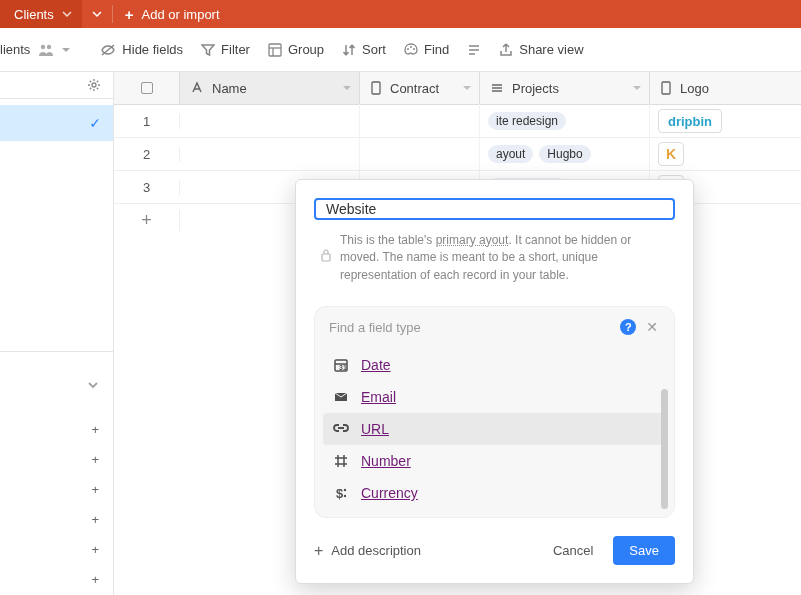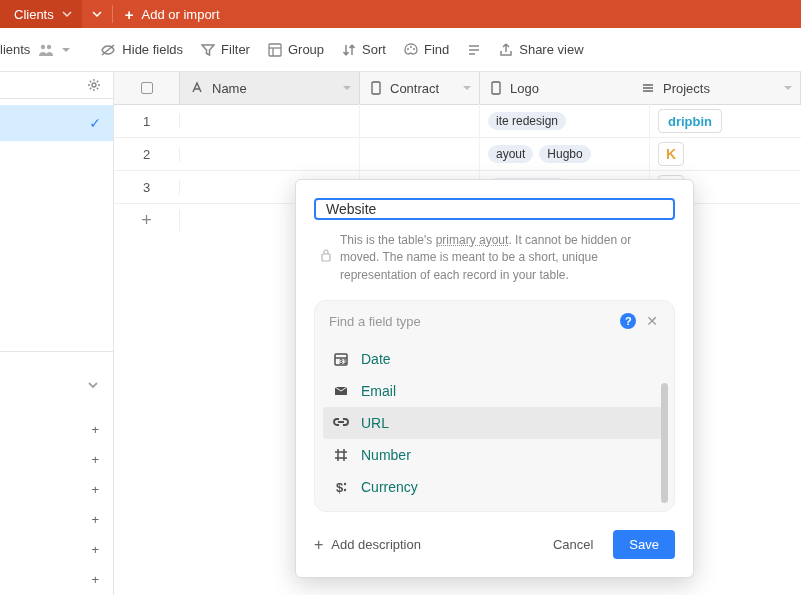--- a/index.html
+++ b/index.html
@@ -54,27 +54,27 @@
   .addrow { height:33px; display:flex; align-items:center; }
   .addrow .rownum { color:#888; font-size:18px; }
   
   
   .modal { position:absolute; left:181px; top:107px; width:399px; background:#fff; border:1px solid #ddd; border-radius:6px; box-shadow:0 6px 24px rgba(0,0,0,.18); padding:18px; }
   .modal input.name { width:100%; height:22px; border:2px solid #2d7ff9; border-radius:4px; padding:0 10px; font-size:14px; color:#333; outline:none; }
   .modal .help { display:flex; gap:8px; margin-top:12px; color:#888; font-size:12px; line-height:1.45; padding:0 6px 0 6px;}
   .modal .help svg { flex-shrink:0; margin-top:1px; opacity:.6; }
   .modal .help .u { text-decoration:underline dotted; }
   
-  .typebox { margin-top:16px; background:#f7f7f7; border:1px solid #eee; border-radius:12px; padding:0; position:relative; }
+  .typebox { margin-top:22px; background:#f7f7f7; border:1px solid #eee; border-radius:12px; padding:0; position:relative; }
   .typebox-head { display:flex; align-items:center; padding:12px 14px 10px 14px; gap:8px; }
   .typebox-head .ph { color:#999; flex:1; font-size:13px; }
   .typebox-head .qm { width:16px; height:16px; border-radius:50%; background:#2d7ff9; color:#fff; font-size:11px; font-weight:bold; display:flex; align-items:center; justify-content:center; }
   .typebox-head .x { color:#999; font-size:14px; padding:0 2px; }
   .type-list { padding:4px 8px 8px 8px; position:relative; }
-  .type-item { display:flex; align-items:center; gap:12px; padding:8px 10px; border-radius:4px; font-size:14px; font-weight:500; color:#0f766e; }
+  .type-item { display:flex; align-items:center; gap:12px; padding:8px 10px; border-radius:4px; font-size:14px; font-weight:500; color:#701a75;text-decoration:underline; }
   .type-item.sel { background:#e9e9e9; }
   .type-item svg { width:16px; height:16px; opacity:.85; }
   .scroll-ind { position:absolute; right:6px; top:44px; width:7px; height:120px; background:#ccc; border-radius:4px; }
   
   .modal-foot { display:flex; align-items:center; margin-top:18px; }
   .adddesc { display:flex; align-items:center; gap:8px; color:#555; }
   .adddesc .plus { font-size:16px; color:#666; }
   .modal-foot .sp { flex:1; }
   .btn-cancel { color:#555; padding:6px 12px; }
   .btn-save { background:#2d7ff9; color:#fff; padding:7px 16px; border-radius:4px; font-weight:500; margin-left:8px; }
@@ -223,36 +223,36 @@
       </div>
       <div class="col contract">
         <svg width="12" height="14" viewBox="0 0 12 14">
             <rect x="2" y="1" width="8" height="12" rx="1" fill="none" stroke="#666" stroke-width="1.3"></rect>
           </svg>
         <span>Contract</span>
         <svg class="drop" width="8" height="8" viewBox="0 0 8 8">
             <path d="M0 2l4 4 4-4" fill="#888"></path>
           </svg>
       </div>
-      <div class="col logo">
-        <svg width="12" height="14" viewBox="0 0 12 14">
-            <rect x="2" y="1" width="8" height="12" rx="1" fill="none" stroke="#666" stroke-width="1.3"></rect>
-          </svg>
-        <span>Logo</span>
-      </div>
       <div class="col projects">
         <svg width="14" height="14" viewBox="0 0 14 14">
             <line x1="2" y1="4" x2="12" y2="4" stroke="#666" stroke-width="1.5"></line>
             <line x1="2" y1="7" x2="12" y2="7" stroke="#666" stroke-width="1.5"></line>
             <line x1="2" y1="10" x2="12" y2="10" stroke="#666" stroke-width="1.5"></line>
           </svg>
         <span>Projects</span>
         <svg class="drop" width="8" height="8" viewBox="0 0 8 8">
             <path d="M0 2l4 4 4-4" fill="#888"></path>
           </svg>
+      </div>
+      <div class="col logo">
+        <svg width="12" height="14" viewBox="0 0 12 14">
+            <rect x="2" y="1" width="8" height="12" rx="1" fill="none" stroke="#666" stroke-width="1.3"></rect>
+          </svg>
+        <span>Logo</span>
       </div>
     </div>
 
     <div class="grow">
       <div class="rownum">1</div>
       <div class="cell name"></div>
       <div class="cell contract"></div>
       <div class="cell projects">
           <span class="pill">ite redesign</span>
         </div>

